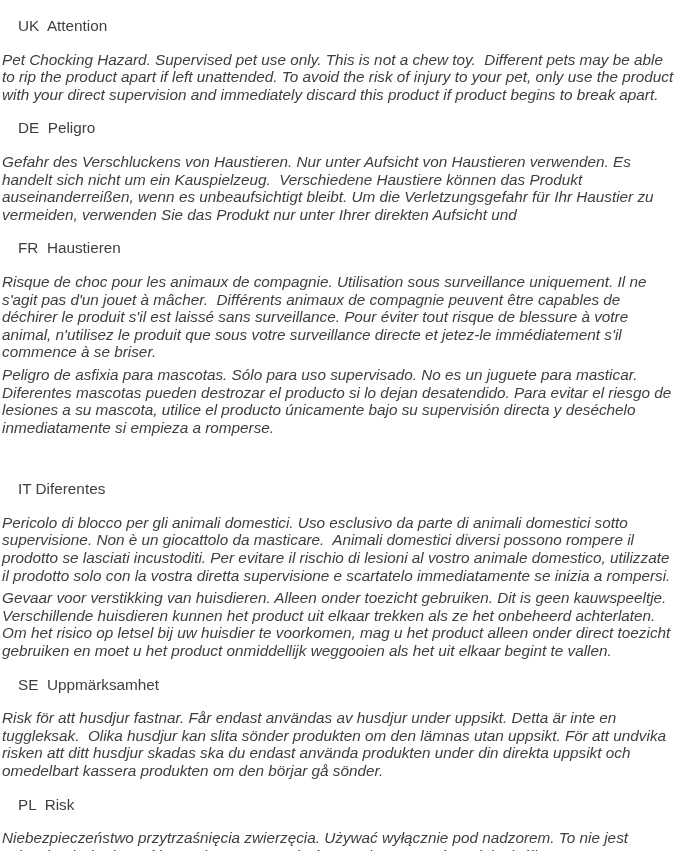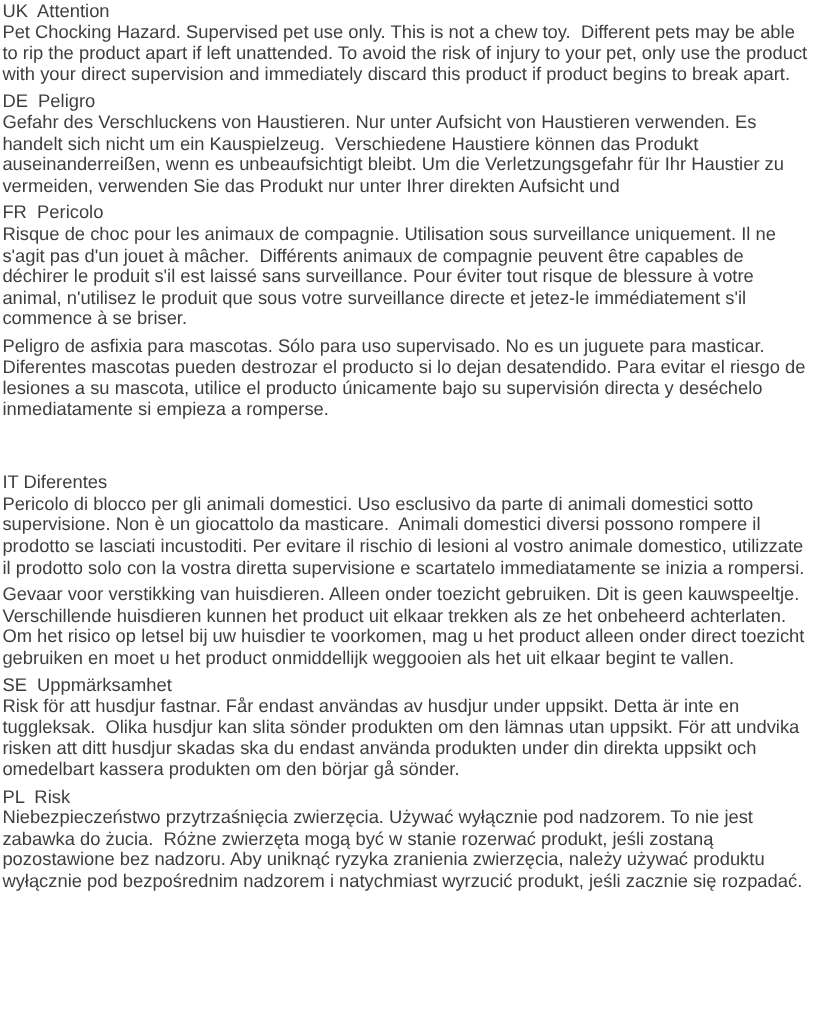--- a/index.html
+++ b/index.html
@@ -21,45 +21,46 @@
     padding: 1px 3px 0 2px;
   }
   .warning-section {
     margin: 0 0 5px 0;
   }
   .warning-section.big-gap-before {
     margin-top: 44px;
   }
   .section-heading {
     white-space: pre-wrap;
-    margin: 0;
+    margin: 16px;
     font-weight: normal;
   }
   .section-body {
     white-space: pre-wrap;
     margin: 0;
+    font-style: italic;
   }
 </style>
 </head>
 <body>
 
 <div class="doc">
 
   <div class="warning-section">
     <div class="section-heading">UK  Attention</div>
     <p class="section-body">Pet Chocking Hazard. Supervised pet use only. This is not a chew toy.  Different pets may be able to rip the product apart if left unattended. To avoid the risk of injury to your pet, only use the product with your direct supervision and immediately discard this product if product begins to break apart.</p>
   </div>
 
   <div class="warning-section">
     <div class="section-heading">DE  Peligro</div>
     <p class="section-body">Gefahr des Verschluckens von Haustieren. Nur unter Aufsicht von Haustieren verwenden. Es handelt sich nicht um ein Kauspielzeug.  Verschiedene Haustiere können das Produkt auseinanderreißen, wenn es unbeaufsichtigt bleibt. Um die Verletzungsgefahr für Ihr Haustier zu vermeiden, verwenden Sie das Produkt nur unter Ihrer direkten Aufsicht und</p>
   </div>
 
   <div class="warning-section">
-    <div class="section-heading">FR  Pericolo</div>
+    <div class="section-heading">FR  Haustieren</div>
     <p class="section-body">Risque de choc pour les animaux de compagnie. Utilisation sous surveillance uniquement. Il ne s'agit pas d'un jouet à mâcher.  Différents animaux de compagnie peuvent être capables de déchirer le produit s'il est laissé sans surveillance. Pour éviter tout risque de blessure à votre animal, n'utilisez le produit que sous votre surveillance directe et jetez-le immédiatement s'il commence à se briser.</p>
   </div>
 
   <div class="warning-section">
     <p class="section-body">Peligro de asfixia para mascotas. Sólo para uso supervisado. No es un juguete para masticar.  Diferentes mascotas pueden destrozar el producto si lo dejan desatendido. Para evitar el riesgo de lesiones a su mascota, utilice el producto únicamente bajo su supervisión directa y deséchelo inmediatamente si empieza a romperse.</p>
   </div>
 
   <div class="warning-section big-gap-before">
     <div class="section-heading">IT Diferentes</div>
     <p class="section-body">Pericolo di blocco per gli animali domestici. Uso esclusivo da parte di animali domestici sotto supervisione. Non è un giocattolo da masticare.  Animali domestici diversi possono rompere il prodotto se lasciati incustoditi. Per evitare il rischio di lesioni al vostro animale domestico, utilizzate il prodotto solo con la vostra diretta supervisione e scartatelo immediatamente se inizia a rompersi.</p>

